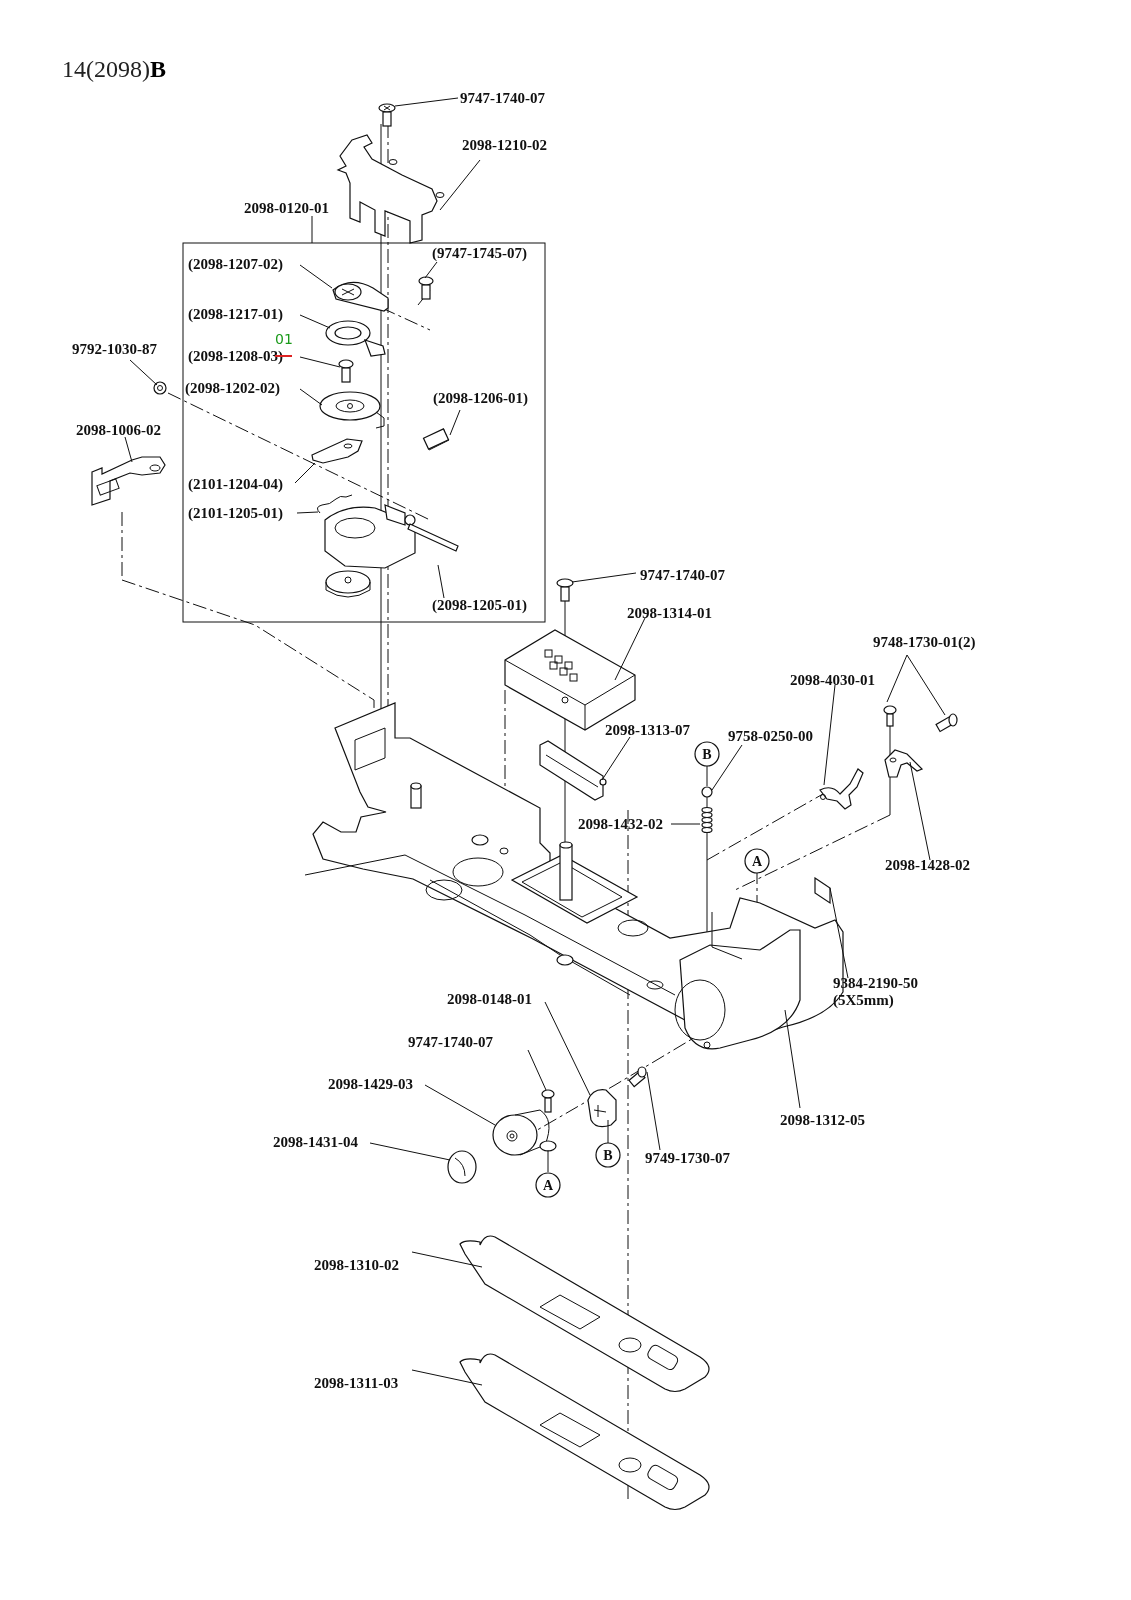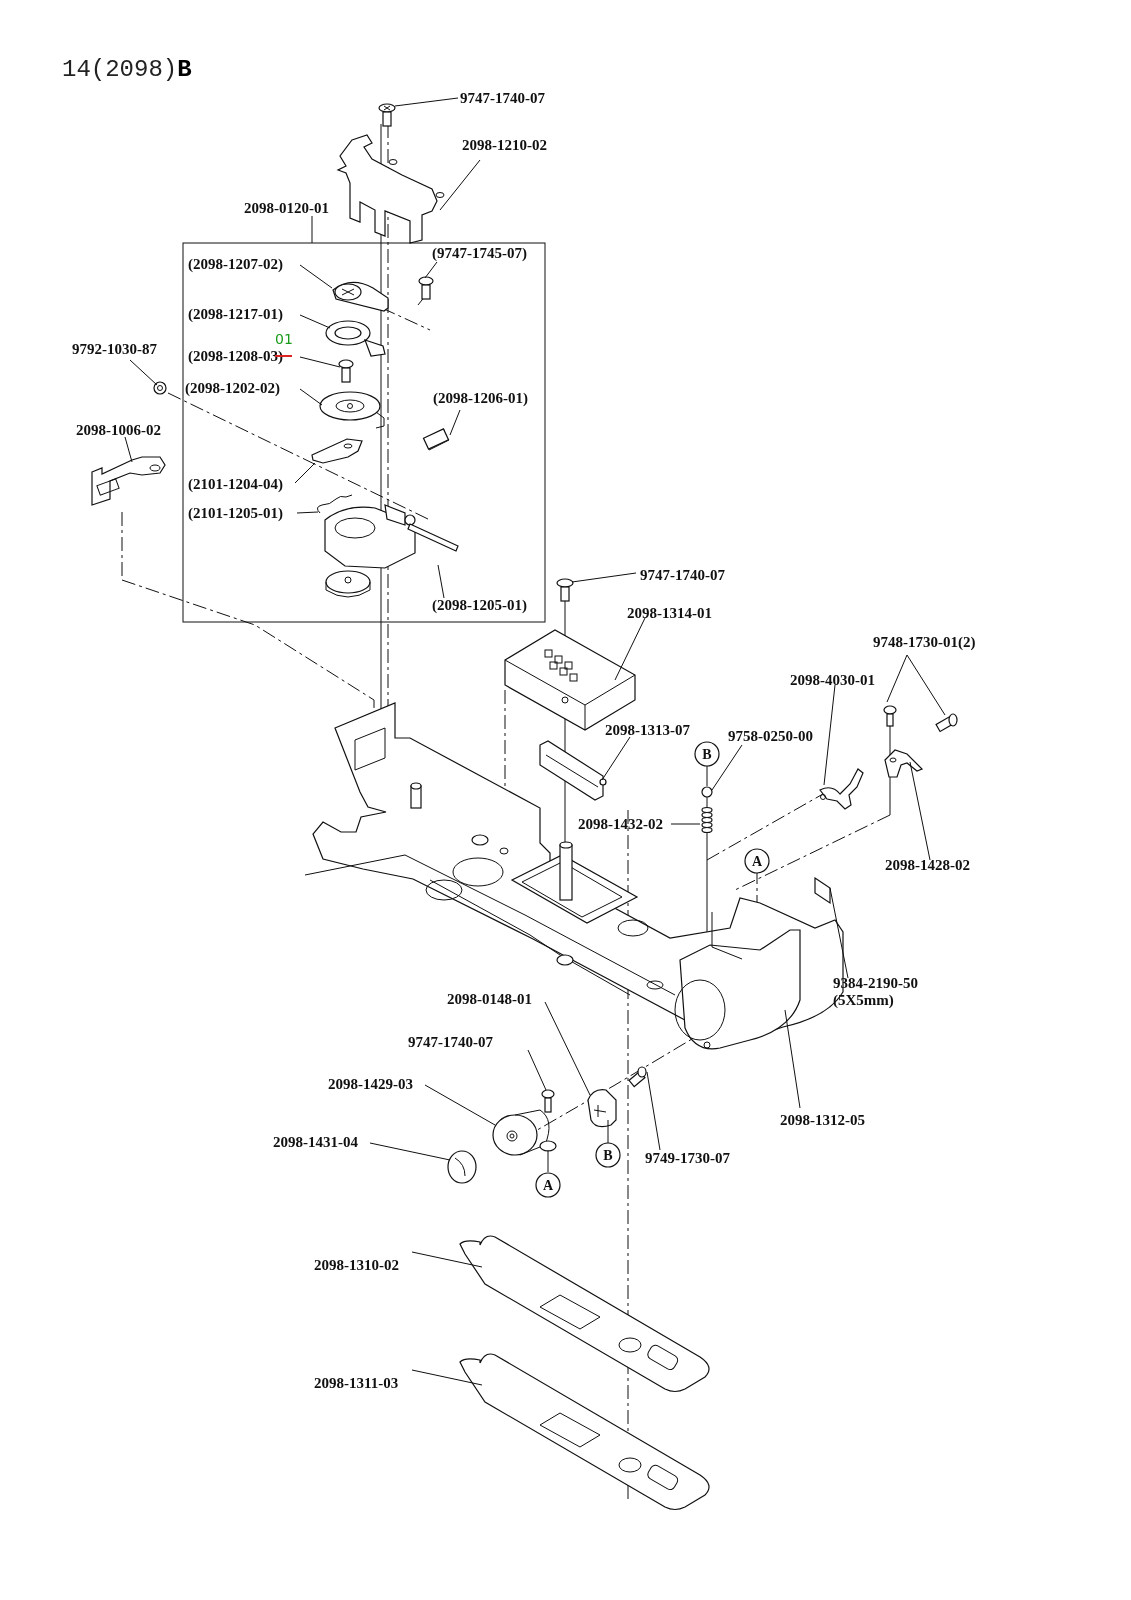--- a/index.html
+++ b/index.html
@@ -1,18 +1,18 @@
 <!DOCTYPE html>
 <html><head>
   <meta charset="utf-8">
   <style>
     html, body { margin: 0; padding: 0; background: #ffffff; }
     body { width: 1131px; height: 1600px; position: relative; overflow: hidden; }
     #diagram { position: absolute; left: 0; top: 0; width: 1131px; height: 1600px; }
-    .title { position: absolute; left: 62px; top: 56px; font-family: Liberation Mono, monospace; font-size: 24px; color: #222; }
+    .title { position: absolute; left: 62px; top: 56px; font-family: Liberation Serif, serif; font-size: 24px; color: #222; }
     .title .suffix { font-weight: bold; font-size: 24px; color: #000; }
     .lbl { font-family: "Liberation Serif", serif; font-weight: bold; font-size: 15px; fill: #111; }
     .corr { font-family: "DejaVu Sans", sans-serif; font-size: 14px; fill: #1a9a1a; }
     .part { fill: #fff; stroke: #111; stroke-width: 1.2; }
     .thin { fill: none; stroke: #111; stroke-width: 1; }
     .lead { fill: none; stroke: #111; stroke-width: 1; }
     .dash { fill: none; stroke: #111; stroke-width: 1; stroke-dasharray: 14 4 3 4; }
     .circ-txt { font-family: "Liberation Serif", serif; font-weight: bold; font-size: 14px; fill: #111; }
   </style>
 </head>

